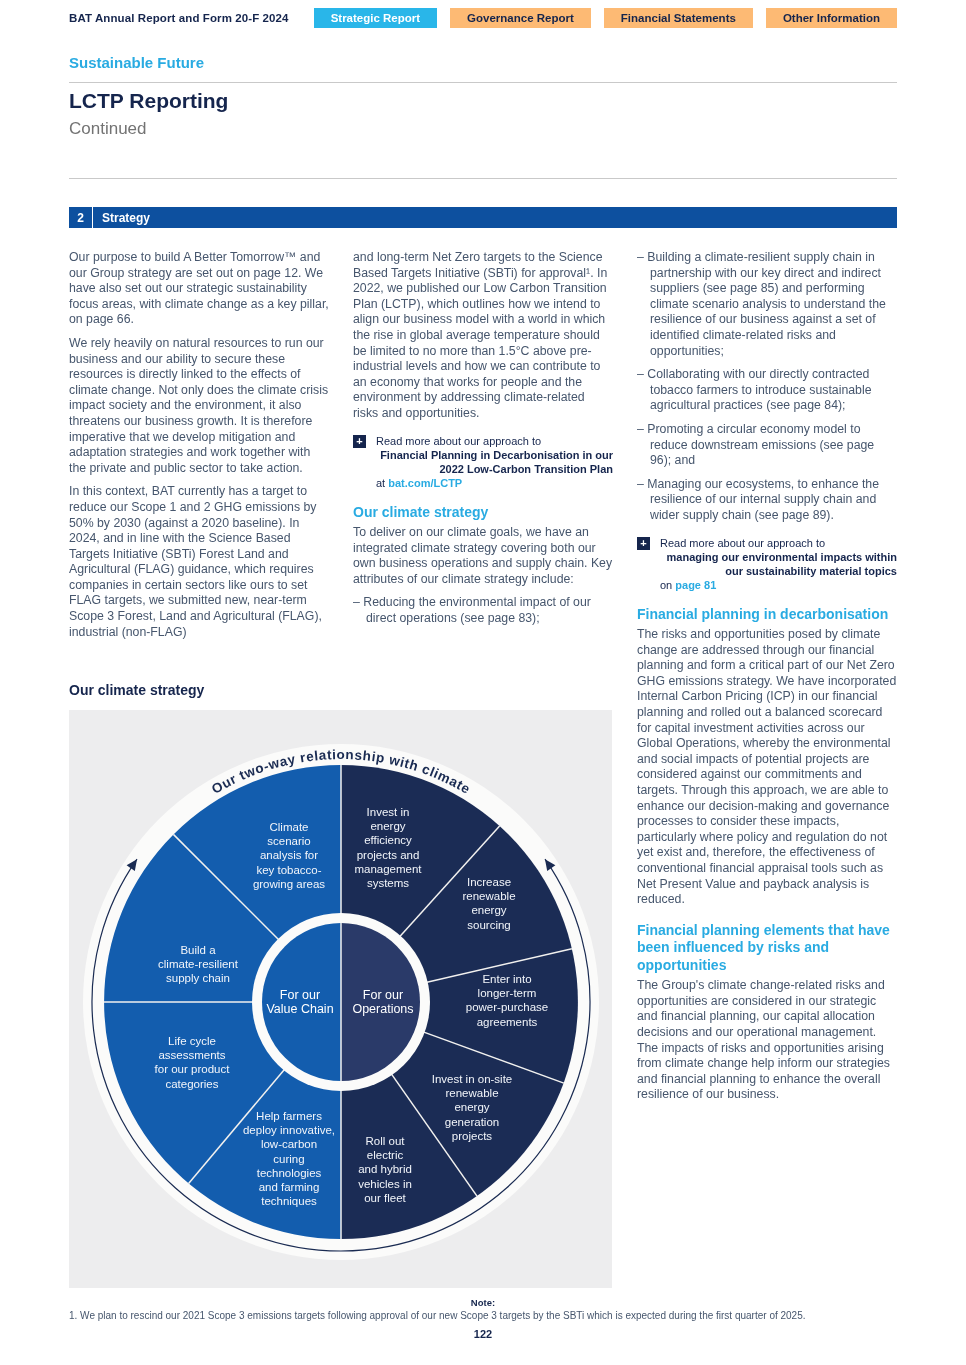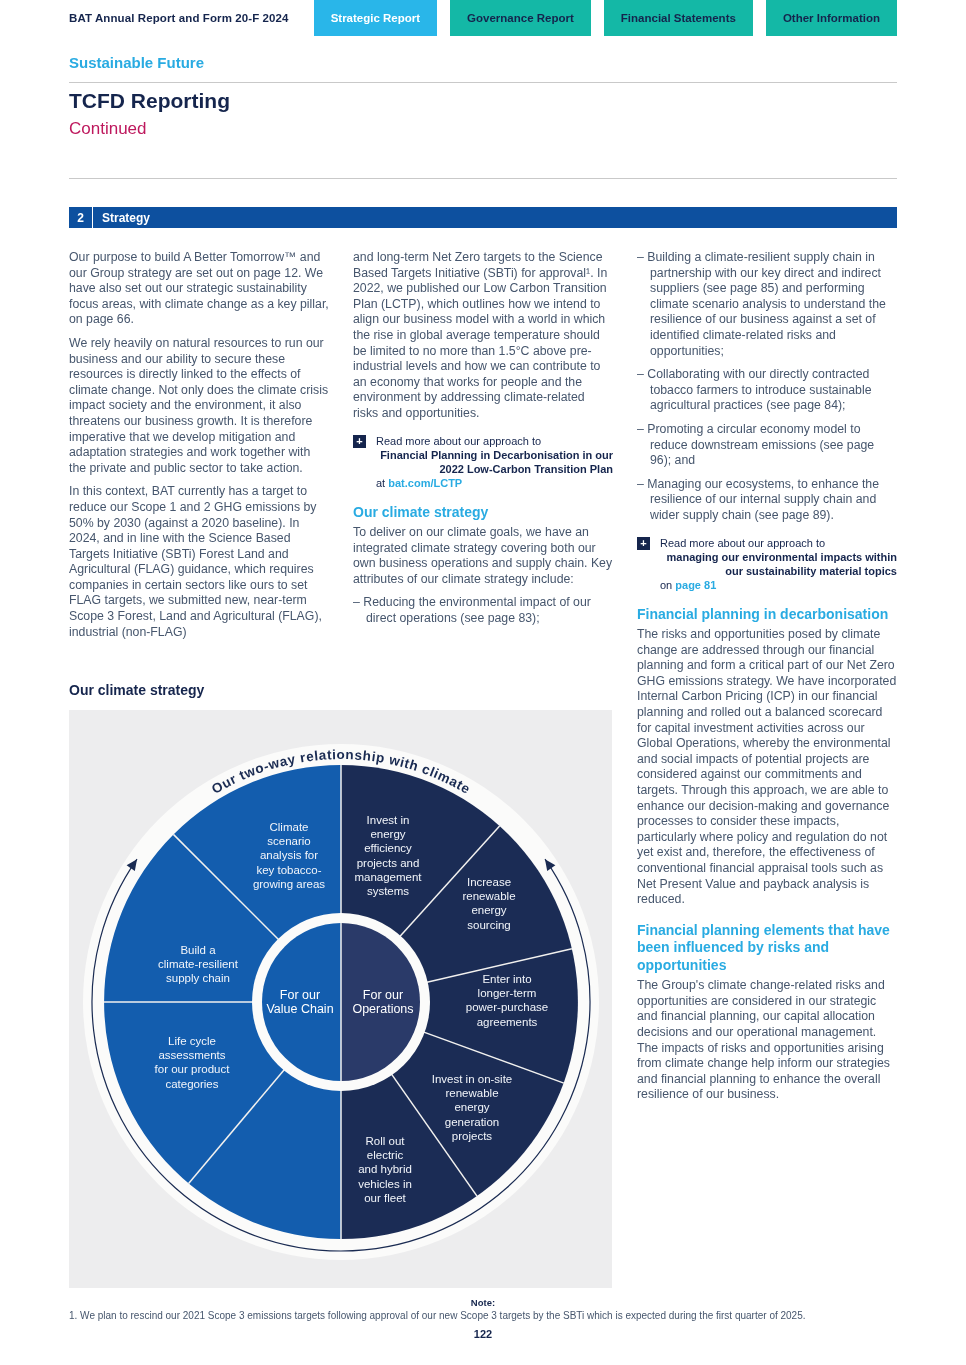--- a/index.html
+++ b/index.html
@@ -4,31 +4,31 @@
 <style>
   html,body{margin:0;padding:0;background:#ffffff;}
   .page{
     position:relative;width:966px;height:1365px;margin:0 auto;background:#ffffff;
     font-family:"Liberation Sans",sans-serif;color:#46566d;overflow:hidden;
   }
 
   
   .hdr{position:absolute;left:69px;top:0;width:828px;height:36px;display:flex;align-items:center;}
   .report-title{font-size:11.5px;font-weight:bold;color:#15254d;letter-spacing:.1px;}
-  .tabs{margin-left:auto;display:flex;gap:13px;height:36px;}
-  .tab{display:flex;align-items:center;justify-content:center;padding:0 17px;background:#14b8a6;
+  .tabs{margin-left:auto;display:flex;gap:13px;height:20px;}
+  .tab{display:flex;align-items:center;justify-content:center;padding:0 17px;background:#fdba74;
        color:#15254d;font-size:11.5px;font-weight:bold;cursor:pointer;}
   .tab.active{background:#29b6e9;color:#ffffff;}
 
   .section-label{position:absolute;left:69px;top:54px;font-size:15px;font-weight:bold;color:#29abe2;text-align:right;}
   .rule{position:absolute;left:69px;width:828px;height:0;border-top:1px solid #c9c9c9;}
   .rule1{top:82px;}
   .rule2{top:178px;}
   .page-title{position:absolute;left:69px;top:89px;font-size:21px;font-weight:bold;color:#15254d;margin:0;}
-  .page-subtitle{position:absolute;left:69px;top:119px;font-size:17px;color:#be185d;}
+  .page-subtitle{position:absolute;left:69px;top:119px;font-size:17px;color:#737373;}
 
   
   .banner{position:absolute;left:69px;top:207px;width:828px;height:21px;background:#0d509f;
           display:flex;align-items:center;color:#ffffff;font-size:12px;font-weight:bold;}
   .banner-num{width:23px;text-align:center;}
   .banner-sep{width:1px;height:21px;background:#ffffff;}
   .banner-label{padding-left:9px;}
 
   
   .columns{position:absolute;left:69px;top:250px;width:828px;display:flex;gap:24px;
@@ -47,21 +47,21 @@
   .callout-link{color:#29abe2;font-weight:bold;cursor:pointer;text-decoration:none;}
 
   
   .diagram-title{position:absolute;left:69px;top:682px;font-size:14px;font-weight:bold;color:#15254d;}
   .panel{position:absolute;left:69px;top:710px;width:543px;height:578px;background:#ededee;}
   .panel svg{position:absolute;left:0;top:0;}
   .seg-label{position:absolute;transform:translate(-50%,-50%);white-space:pre-line;text-align:center;
              color:#f2f5fa;font-size:11.5px;line-height:14.2px;}
   .center-label{font-size:12.5px;line-height:14px;color:#ffffff;}
   .lbl-climate-scenario{left:220px;top:146px;}
-  .lbl-invest-energy{left:319px;top:146px;}
+  .lbl-invest-energy{left:319px;top:138px;}
   .lbl-increase-renewable{left:420px;top:193px;}
   .lbl-build-resilient{left:129px;top:254px;}
   .lbl-enter-ppa{left:438px;top:290px;}
   .lbl-value-chain{left:231px;top:292px;}
   .lbl-operations{left:314px;top:292px;}
   .lbl-life-cycle{left:123px;top:352px;}
   .lbl-invest-onsite{left:403px;top:398px;text-align:center;}
   .lbl-help-farmers{left:220px;top:449px;}
   .lbl-roll-out{left:316px;top:460px;}
   .curved-text{font-size:13.5px;font-weight:600;letter-spacing:.6px;fill:#1a2b52;
@@ -84,21 +84,21 @@
     <div class="tabs">
       <div class="tab active">Strategic Report</div>
       <div class="tab">Governance Report</div>
       <div class="tab">Financial Statements</div>
       <div class="tab">Other Information</div>
     </div>
   </div>
 
   <div class="section-label">Sustainable Future</div>
   <div class="rule rule1"></div>
-  <h1 class="page-title">TCFD Reporting</h1>
+  <h1 class="page-title">LCTP Reporting</h1>
   <div class="page-subtitle">Continued</div>
   <div class="rule rule2"></div>
 
   <div class="banner">
     <span class="banner-num">2</span>
     <span class="banner-sep"></span>
     <span class="banner-label">Strategy</span>
   </div>
 
   <div class="columns">
@@ -210,20 +210,27 @@
 Operations</div>
     <div class="seg-label lbl-life-cycle">Life cycle
 assessments
 for our product
 categories</div>
     <div class="seg-label lbl-invest-onsite">Invest in on-site
 renewable
 energy
 generation
 projects</div>
+    <div class="seg-label lbl-help-farmers">Help farmers
+deploy innovative,
+low-carbon
+curing
+technologies
+and farming
+techniques</div>
     <div class="seg-label lbl-roll-out">Roll out
 electric
 and hybrid
 vehicles in
 our fleet</div>
   </div>
 
   <div class="note">
     <div class="note-label">Note:</div>
     <div class="note-text">1.  We plan to rescind our 2021 Scope 3 emissions targets following approval of our new Scope 3 targets by the SBTi which is expected during the first quarter of 2025.</div>

